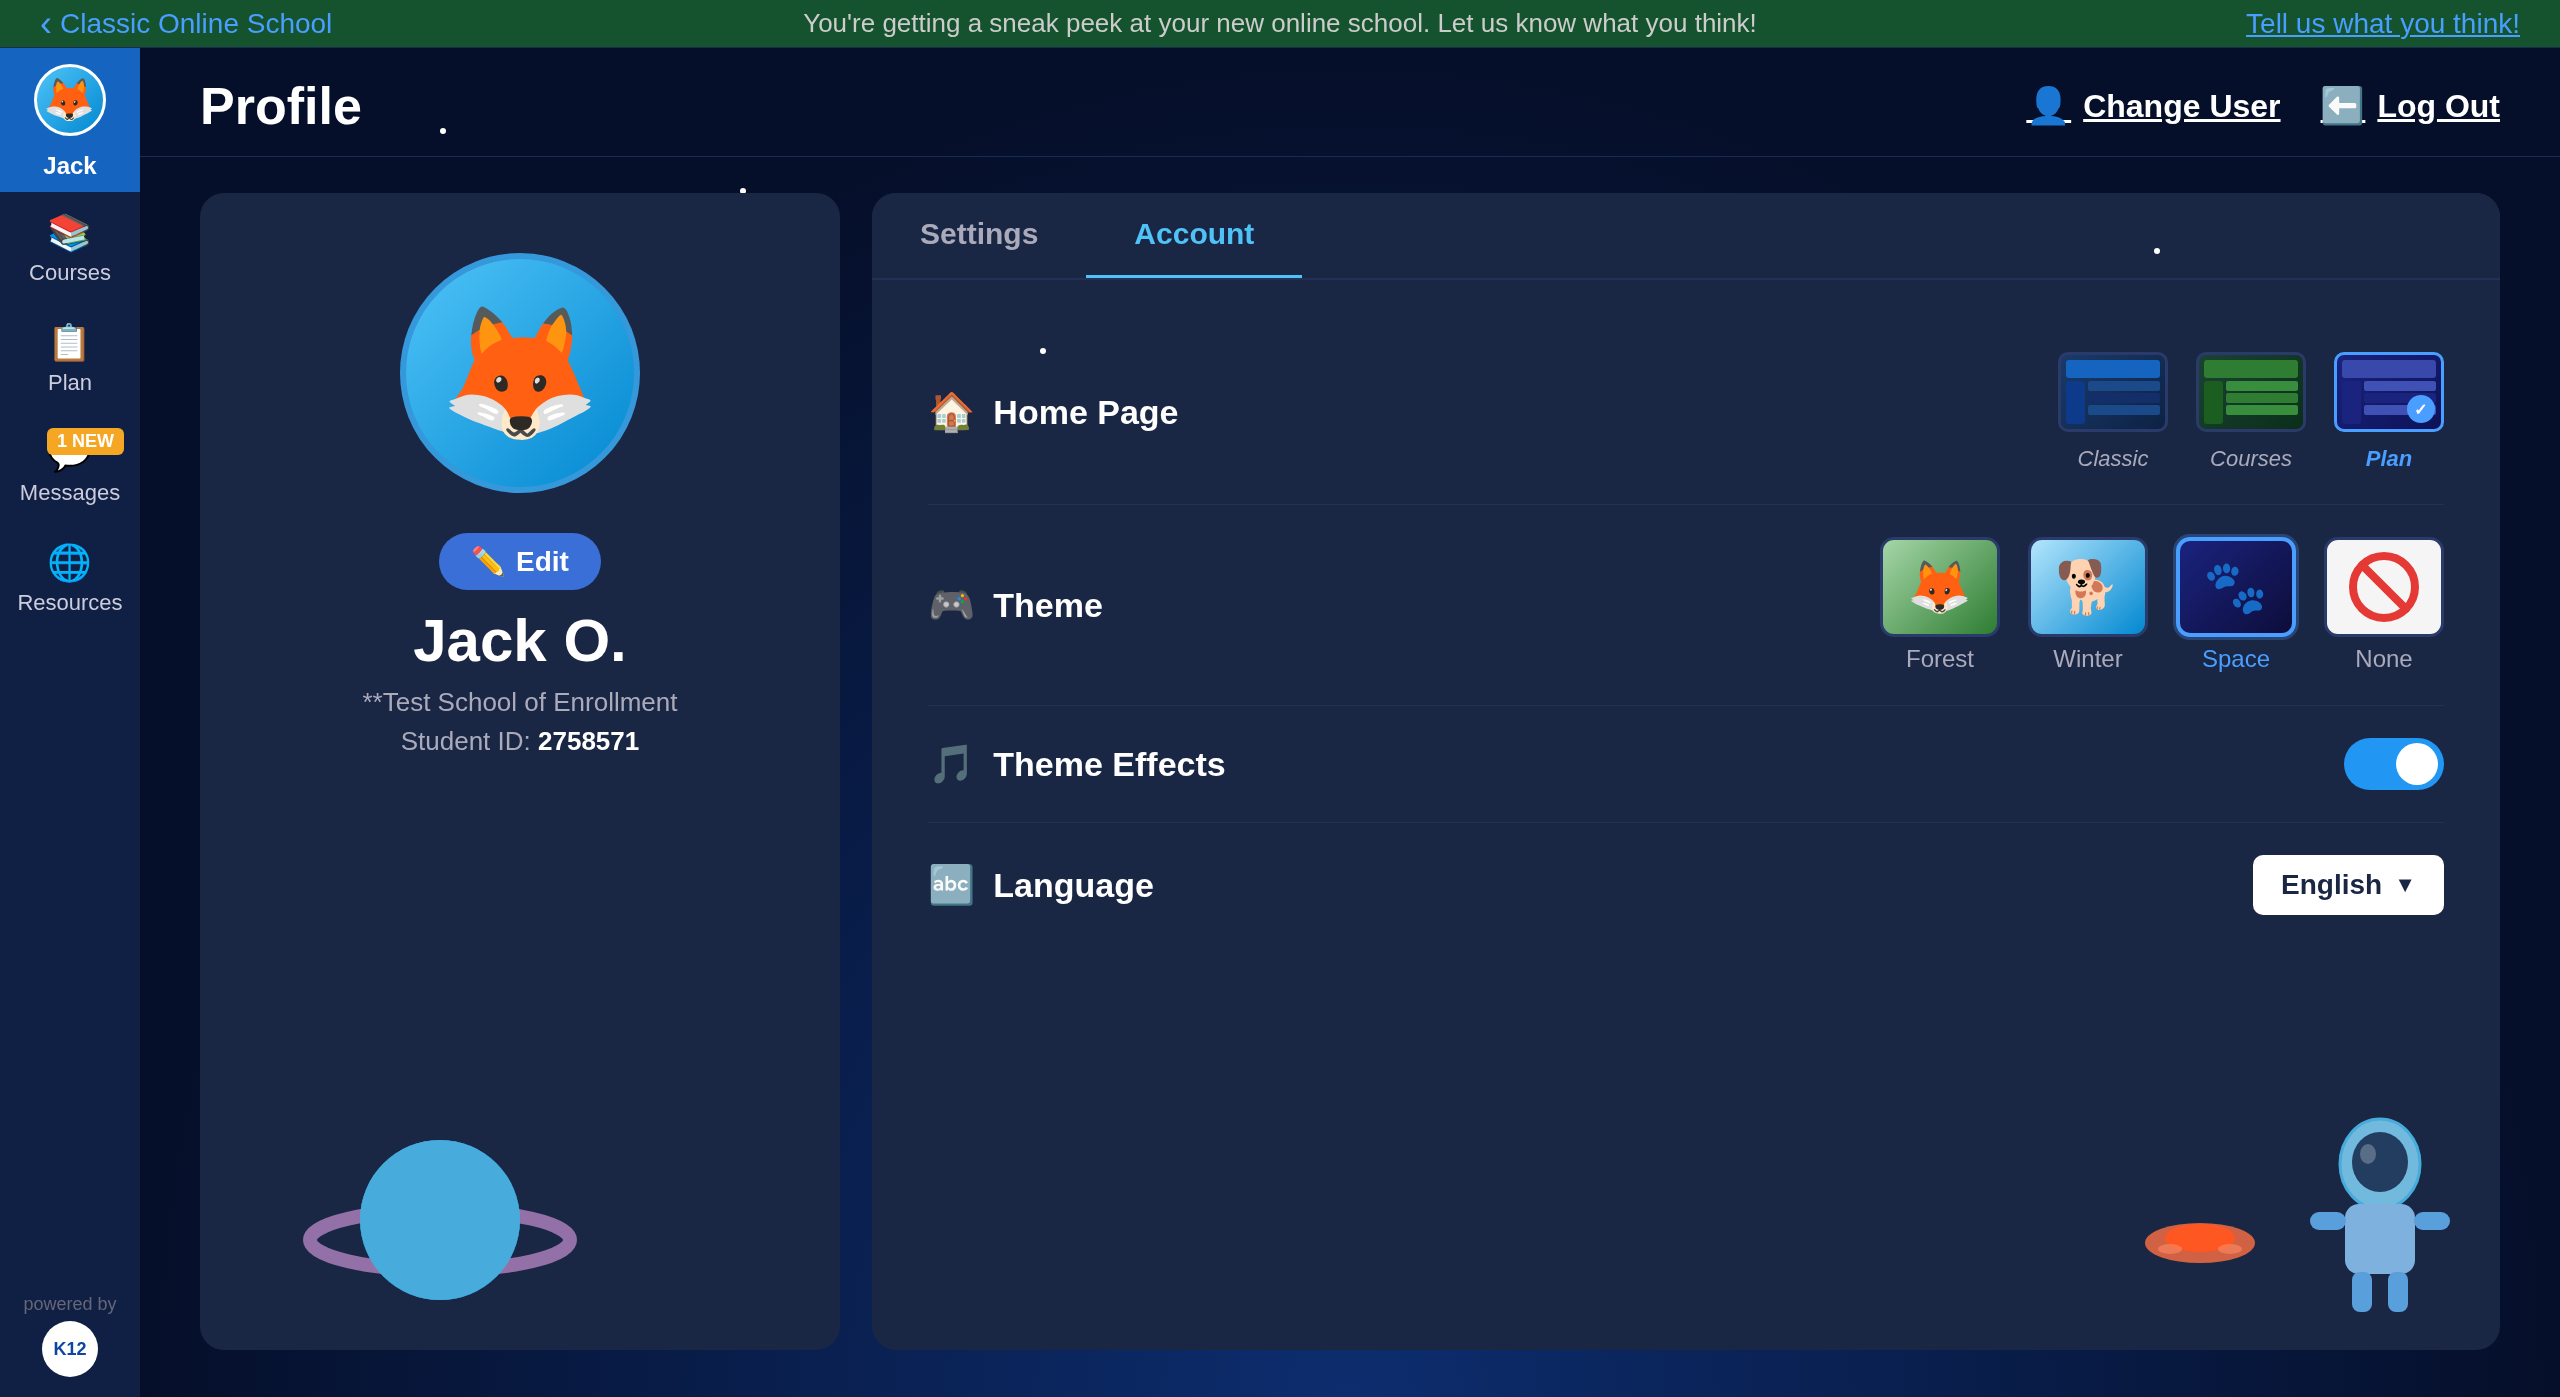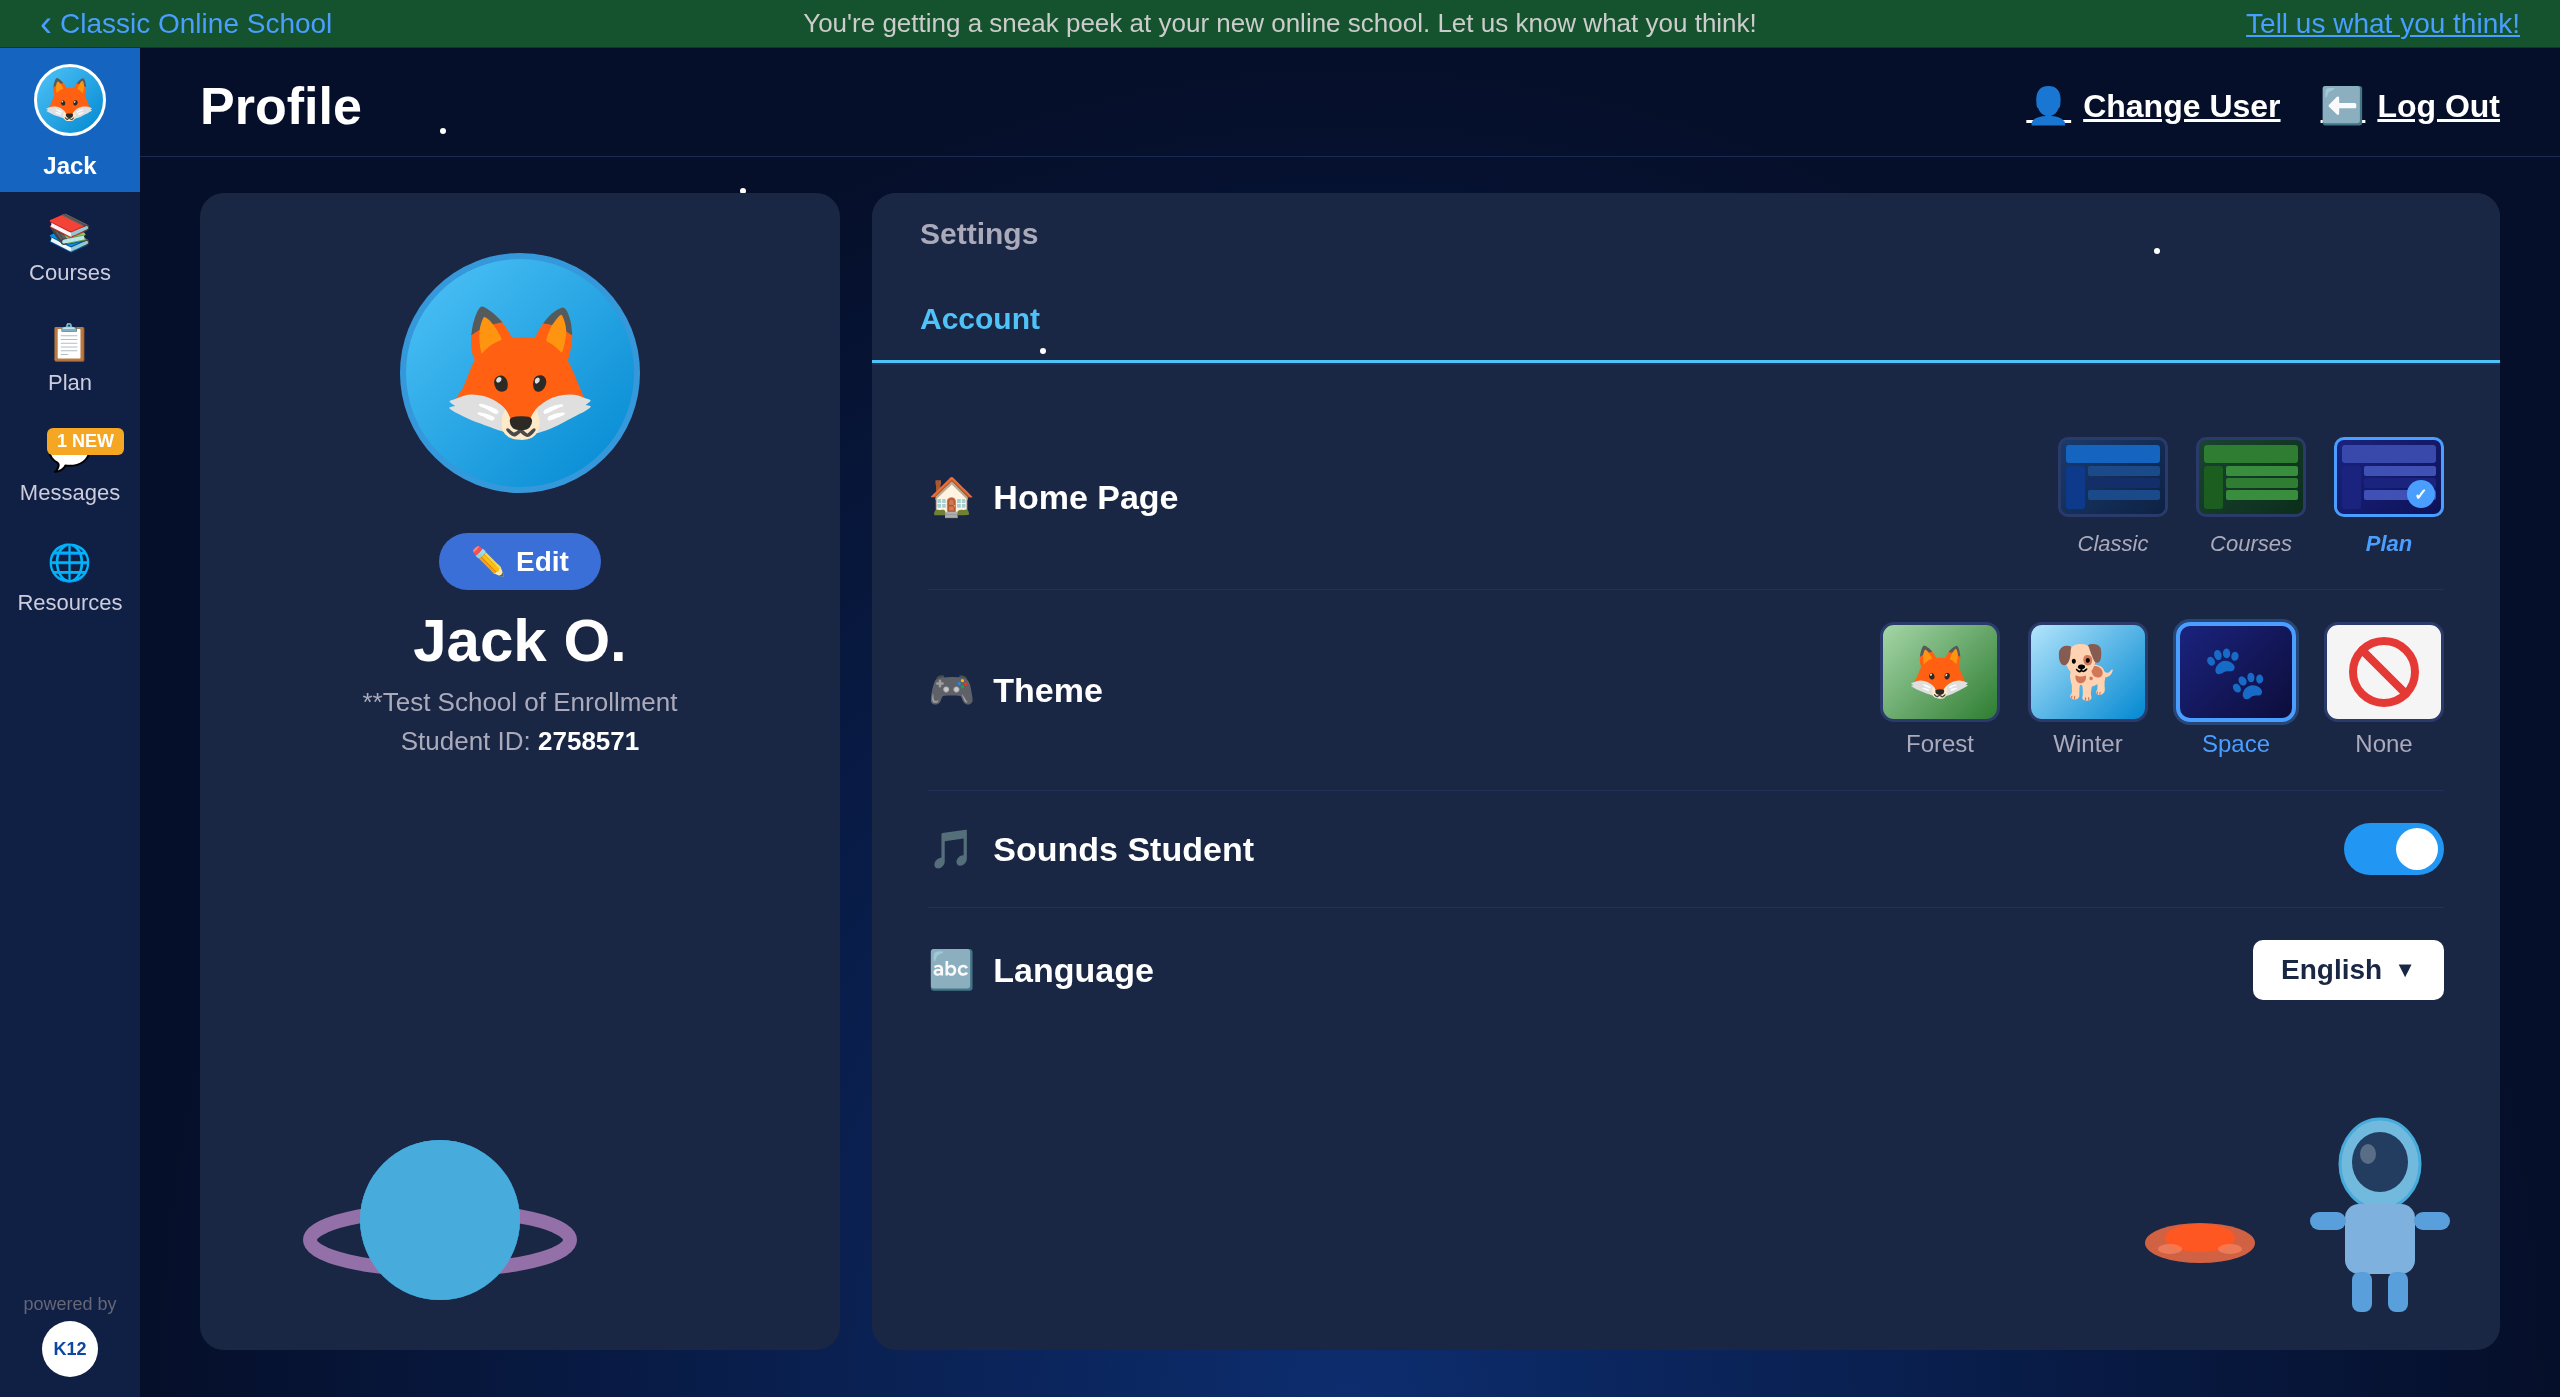--- a/index.html
+++ b/index.html
@@ -287,21 +287,20 @@
       overflow: hidden;
       display: flex;
       flex-direction: column;
     }
 
     
     .tabs {
       display: flex;
       border-bottom: 2px solid #243056;
       background: #1a2744;
-      flex-direction: column;
     }
     .tab {
       padding: 24px 48px;
       font-size: 30px;
       font-weight: 700;
       cursor: pointer;
       color: #aab;
       border-bottom: 3px solid transparent;
     }
     .tab.active {
@@ -746,21 +745,21 @@
                 <div class="no-symbol"></div>
               </div>
               <span class="theme-label">None</span>
             </div>
           </div>
         </div>
 
         <div class="setting-row">
           <div class="setting-label">
             <span class="setting-icon">🎵</span>
-            <span>Sounds Student</span>
+            <span>Theme Effects</span>
           </div>
           <div class="toggle-switch on">
             <div class="toggle-knob"></div>
           </div>
         </div>
 
         <div class="setting-row">
           <div class="setting-label">
             <span class="setting-icon">🔤</span>
             <span>Language</span>

